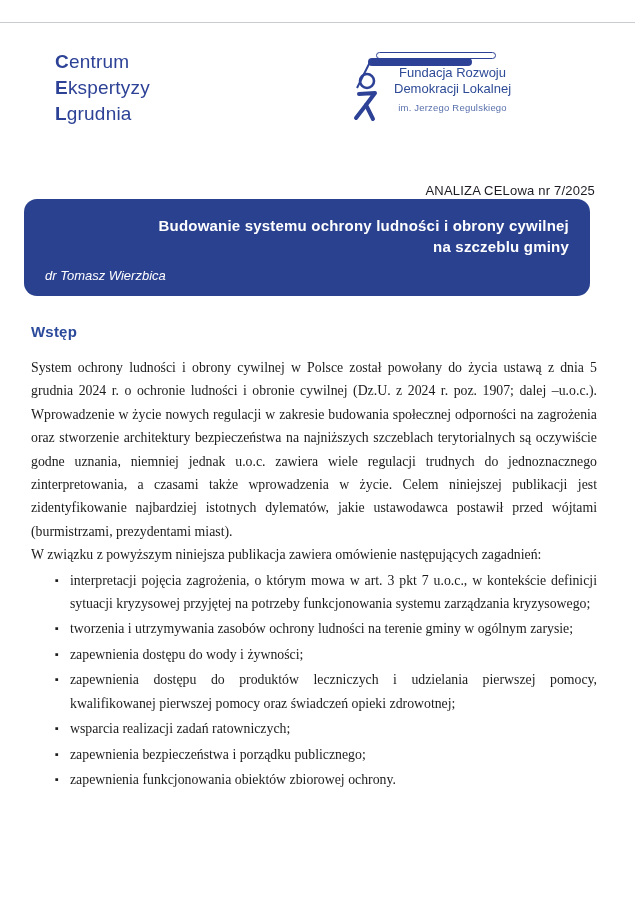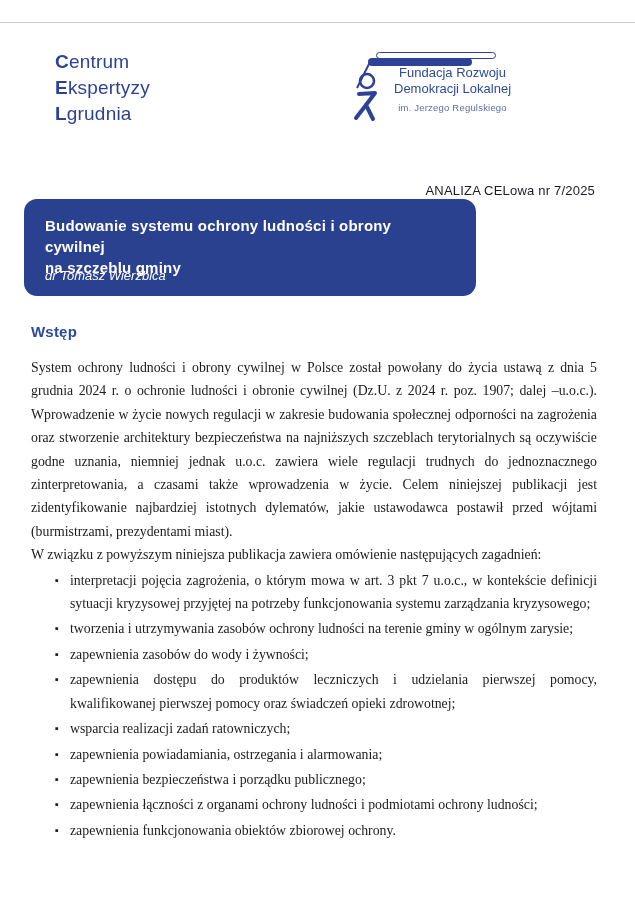--- a/index.html
+++ b/index.html
@@ -42,23 +42,23 @@
   .frdl-sub  { font-size:9.5px; margin-top:5px; font-weight:500; opacity:.8; letter-spacing:.2px; }
 
   
   .issue-label {
     position:absolute; top:163px; right:40px;
     font-size:13px; font-weight:400; color:#1b1b24; letter-spacing:.2px;margin-top:20px;
   }
 
   
   .title-box {
-    position:absolute; left:24px; top:199px; width:452px; height:97px;
+    position:absolute; left:24px; top:199px; width:566px; height:97px;
     background:#2a418f; border-radius:13px;
-    padding:16px 21px; color:#ffffff;
+    padding:16px 21px; color:#ffffff;text-align:right;
   }
   .title-line { font-size:15px; font-weight:700; line-height:21px; letter-spacing:.2px; }
   .title-author {
     position:absolute; left:21px; bottom:13px;
     font-size:13px; font-style:italic; font-weight:500;
   }
 
   
   .section-heading {
     position:absolute; left:31px; top:323px;
@@ -122,23 +122,21 @@
   </div>
 
   <div class="section-heading">Wstęp</div>
 
   <div class="body-text">
     <p>System ochrony ludności i obrony cywilnej w Polsce został powołany do życia ustawą z dnia 5 grudnia 2024 r. o ochronie ludności i obronie cywilnej (Dz.U. z 2024 r. poz. 1907; dalej –u.o.c.). Wprowadzenie w życie nowych regulacji w zakresie budowania społecznej odporności na zagrożenia oraz stworzenie architektury bezpieczeństwa na najniższych szczeblach terytorialnych są oczywiście godne uznania, niemniej jednak u.o.c. zawiera wiele regulacji trudnych do jednoznacznego zinterpretowania, a czasami także wprowadzenia w życie. Celem niniejszej publikacji jest zidentyfikowanie najbardziej istotnych dylematów, jakie ustawodawca postawił przed wójtami (burmistrzami, prezydentami miast).</p>
     <p>W związku z powyższym niniejsza publikacja zawiera omówienie następujących zagadnień:</p>
     <ul class="bullets">
       <li>interpretacji pojęcia zagrożenia, o którym mowa w art. 3 pkt 7 u.o.c., w kontekście definicji sytuacji kryzysowej przyjętej na potrzeby funkcjonowania systemu zarządzania kryzysowego;</li>
       <li>tworzenia i utrzymywania zasobów ochrony ludności na terenie gminy w ogólnym zarysie;</li>
-      <li>zapewnienia zasobów do wody i żywności;</li>
+      <li>zapewnienia dostępu do wody i żywności;</li>
       <li>zapewnienia dostępu do produktów leczniczych i udzielania pierwszej pomocy, kwalifikowanej pierwszej pomocy oraz świadczeń opieki zdrowotnej;</li>
       <li>wsparcia realizacji zadań ratowniczych;</li>
-      <li>zapewnienia powiadamiania, ostrzegania i alarmowania;</li>
       <li>zapewnienia bezpieczeństwa i porządku publicznego;</li>
-      <li>zapewnienia łączności z organami ochrony ludności i podmiotami ochrony ludności;</li>
       <li>zapewnienia funkcjonowania obiektów zbiorowej ochrony.</li>
     </ul>
   </div>
 
 </div>
 
 </body></html>

